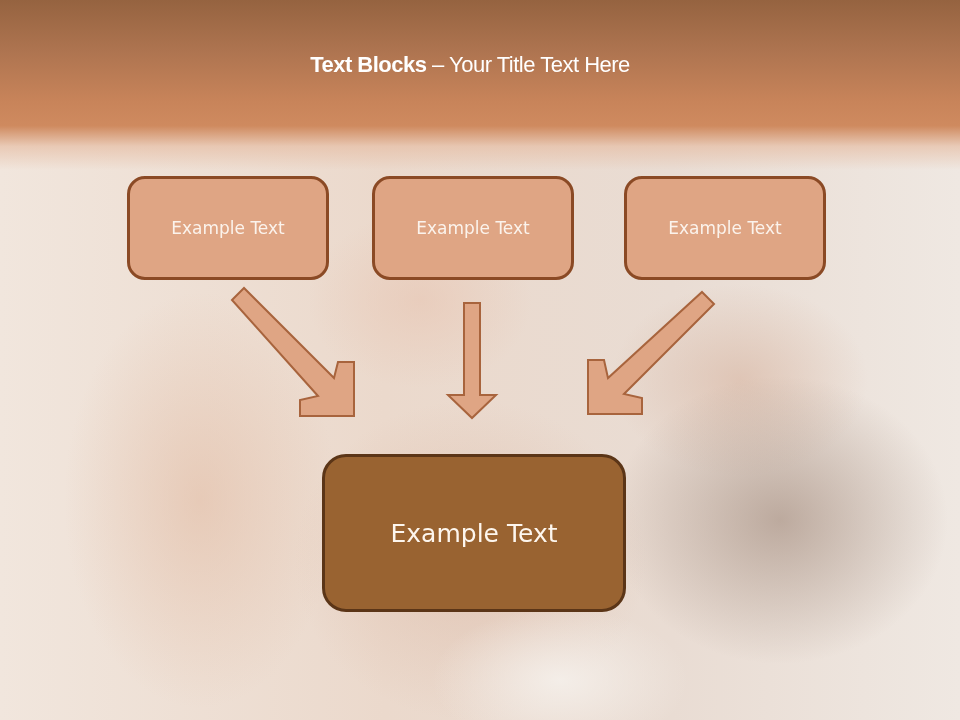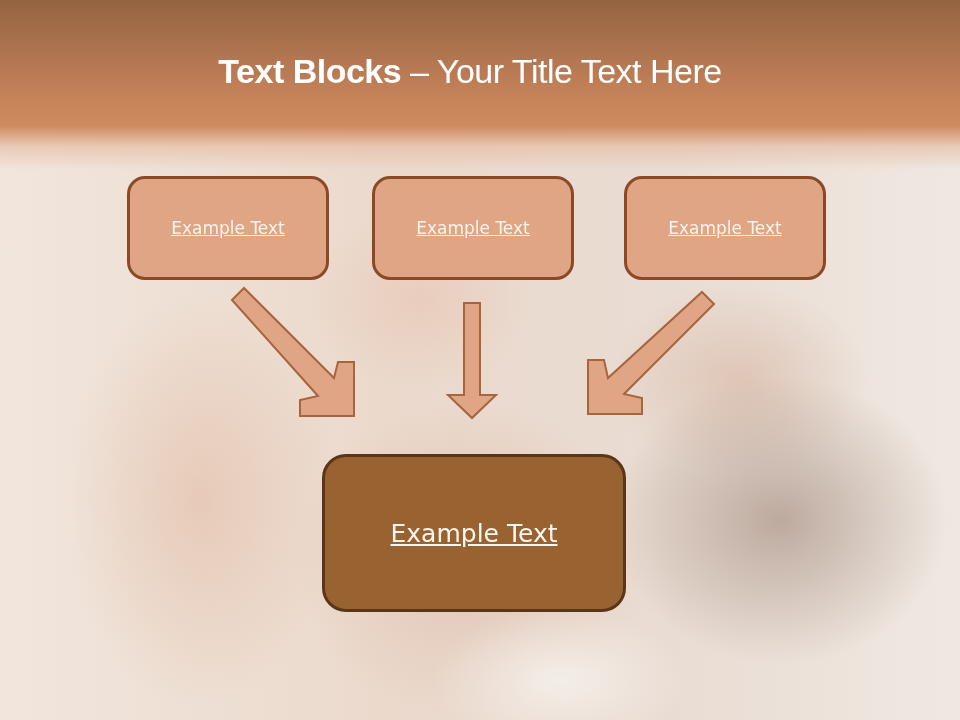--- a/index.html
+++ b/index.html
@@ -18,28 +18,28 @@
       radial-gradient(ellipse 160px 90px at 560px 680px, rgba(245,240,235,0.9), rgba(245,240,235,0) 80%),
       radial-gradient(ellipse 220px 200px at 470px 560px, rgba(220,185,165,0.6), rgba(220,185,165,0) 80%),
       linear-gradient(90deg, #f1e6dd 0%, #ebd9cc 40%, #e9dcd3 70%, #efe8e2 100%);
   }
   .header {
     position: absolute; left: 0; top: 0; width: 960px; height: 170px;
     background: linear-gradient(180deg, #956340 0%, #ae7450 30%, #c8845a 60%, #cf8a5f 74%, rgba(230,190,165,0.7) 86%, rgba(240,225,215,0) 100%);
   }
   .title {
     position: absolute; left: 0; top: 52px; width: 940px; text-align: center;
-    color: #ffffff; font-size: 34px; letter-spacing: -0.5px;
+    color: #ffffff; font-size: 22px; letter-spacing: -0.5px;
     font-family: "Liberation Sans", "DejaVu Sans", sans-serif;
   }
   .title .bold { font-weight: bold; }
   .box {
     position: absolute; box-sizing: border-box;
     display: flex; align-items: center; justify-content: center;
-    color: #fbf3ec; text-align: center; text-decoration: underline;
+    color: #fbf3ec; text-align: center;
   }
   .box.small {
     width: 202px; height: 104px; top: 176px;
     background: #dfa584; border: 3px solid #8b4a25; border-radius: 18px;
     font-size: 17px;
   }
   .box.big {
     left: 322px; top: 454px; width: 304px; height: 158px;
     background: #996331; border: 3px solid #5b3517; border-radius: 24px;
     font-size: 25px; color: #fdf6ee;

